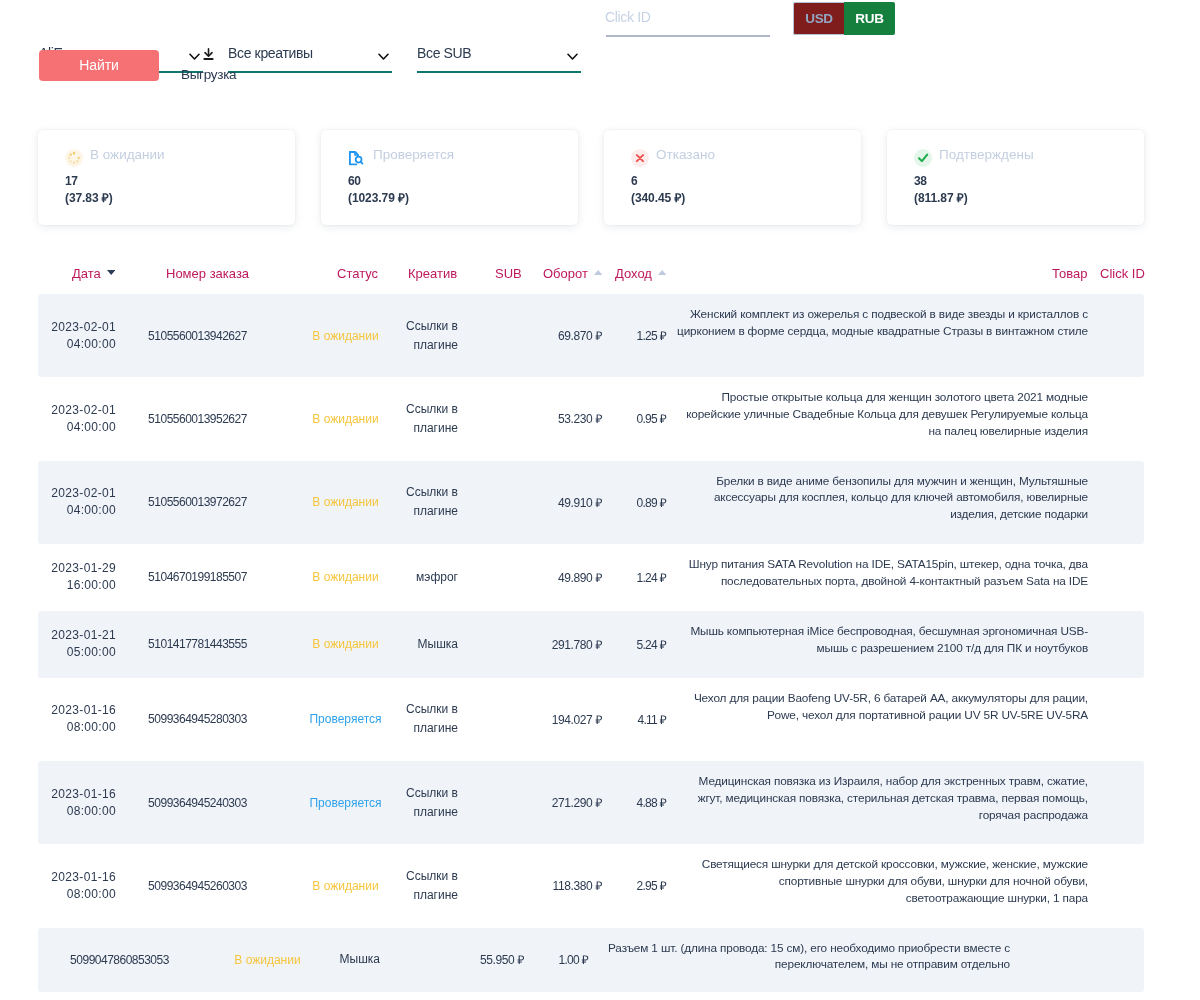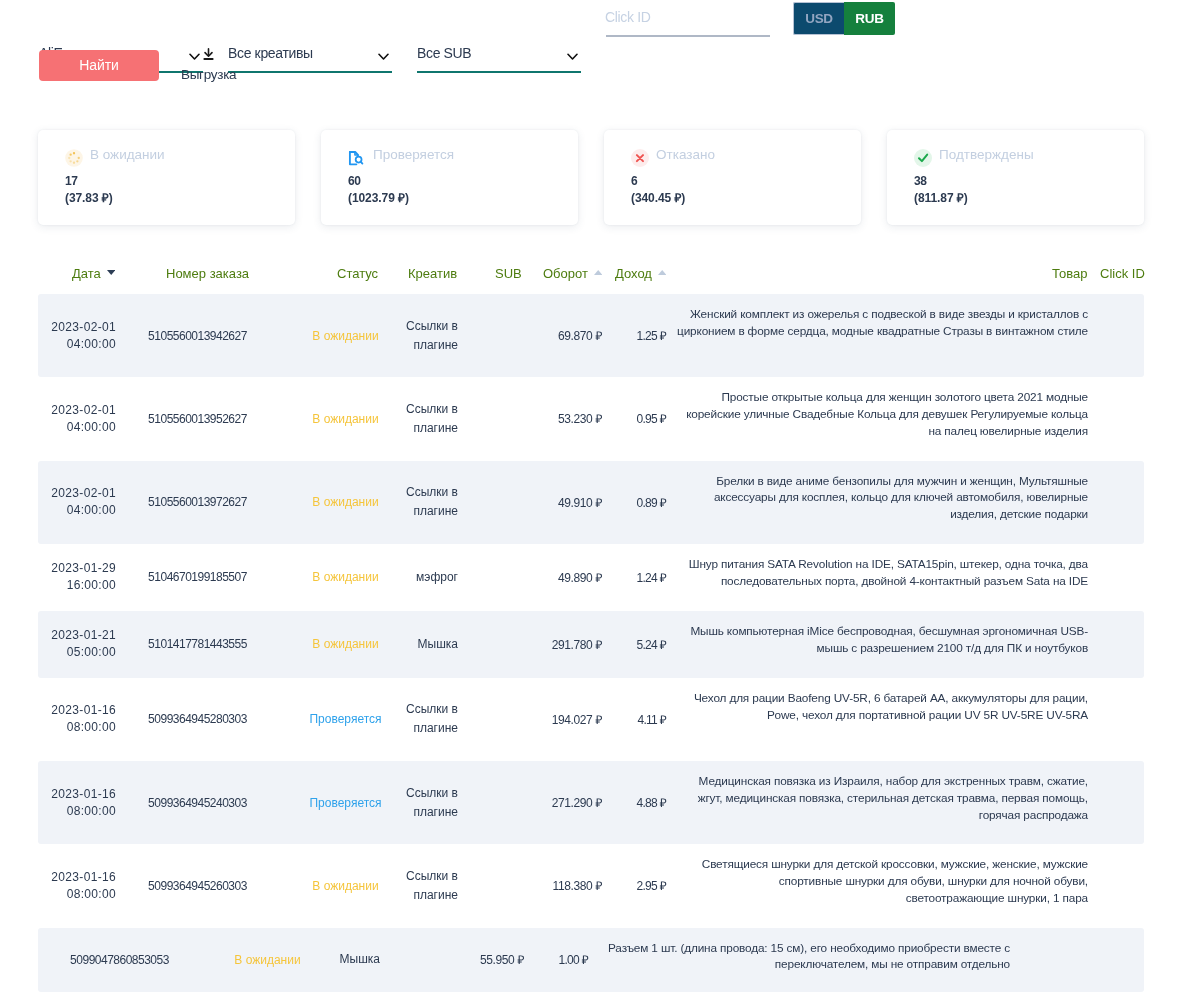--- a/index.html
+++ b/index.html
@@ -12,35 +12,35 @@
 .page { position:relative; width:1200px; height:1000px; }
 .filters { position:absolute; left:39px; top:4px; display:flex; align-items:flex-start; }
 .sel { position:relative; width:164px; height:33px; margin-right:25px; border-bottom:2px solid #0f766e;margin-top:36px; }
 .sel .val { position:absolute; left:0px; top:5px; font-size:14px; color:#2C3A50; letter-spacing:-0.35px; }
 .sel .chev { position:absolute; right:3px; top:13px; width:11px; height:8px; }
 .inp { position:relative; width:164px; height:33px; border-bottom:2px solid #AFB8C6; }
 .inp .ph { position:absolute; left:-1px; top:2px; width:164px; height:22px; line-height:22px; font-size:14px; color:#2C3A50; letter-spacing:-0.32px; border:none; outline:none; background:transparent; font-family:inherit; padding:0; }
 .inp .ph::placeholder { color:#C6D2E3; opacity:1; }
 .currency { position:absolute; left:793px; top:2px; display:flex; }
 .cur-opt { width:51px; height:33px; display:flex; align-items:center; justify-content:center; font-size:13.5px; font-weight:700; letter-spacing:-0.3px; }
-.cur-opt.off { background:#0c4a6e; color:#92A5C1; border:1.5px solid #B6C2D4; border-right:none; border-radius:2px 0 0 2px; }
+.cur-opt.off { background:#7f1d1d; color:#92A5C1; border:1.5px solid #B6C2D4; border-right:none; border-radius:2px 0 0 2px; }
 .cur-opt.on { background:#15803d; color:#fff; border-radius:0 2px 2px 0; }
 .actions { position:absolute; left:39px; top:48px; display:flex; align-items:center; }
 .btn-find { width:120px; height:31px; background:#F67174; color:#fff; border:none; border-radius:4px; font-size:14px; line-height:14px; font-family:inherit; display:flex; align-items:center; justify-content:center; padding-bottom:1px; letter-spacing:-0.1px; }
 .ico-dl { display:inline-flex; width:11px; height:12px; }
 .btn-export { margin-left:22px; display:flex; align-items:center; gap:7px; font-size:13.5px; color:#2C3A50; background:none; border:none; font-family:inherit; padding:0; letter-spacing:-0.3px;flex-direction:column; }
 .cards { position:absolute; left:38px; top:130px; display:flex; gap:26px; }
 .card { width:257px; height:95px; background:#fff; border-radius:5px; box-shadow: 0 2px 9px rgba(45,65,100,0.10), 0 0 2px rgba(45,65,100,0.09); padding:16px 0 0 27px; }
 .card-head { display:flex; align-items:flex-start; gap:7px; height:18px; }
 .card-ico { width:18px; height:18px; flex:0 0 18px; display:block; margin-top:3px; }
 .card-label { font-size:13.5px; color:#C3CFE0; line-height:18px; }
 .card-count { margin-top:9.5px; font-size:12px; font-weight:700; letter-spacing:-0.35px; }
 .card-amount { margin-top:1.5px; font-size:12px; font-weight:700; letter-spacing:-0.08px; }
 .table { position:absolute; left:38px; top:258px; width:1106px; }
-.thead { position:relative; height:36px; font-size:13px; color:#4d7c0f; }
+.thead { position:relative; height:36px; font-size:13px; color:#be185d; }
 .th { position:absolute; top:-3px; height:36px; display:flex; align-items:center; white-space:nowrap; }
 .row { display:flex; align-items:center; font-size:12px; }
 .row.alt { background:#F0F3F8; border-radius:3px; }
 .row > div { padding-top:16.4px; padding-bottom:16.4px; flex:0 0 auto; }
 .row > .c-creative { padding-top:22.65px; padding-bottom:22.65px; }
 .row > .c-prod { padding-top:12px; padding-bottom:12.5px; }
 .c-date { width:78px; text-align:right; line-height:17.1px; letter-spacing:0.33px; }
 .c-order { width:183px; text-align:center; padding-right:20px; letter-spacing:-0.5px; }
 .c-status { width:93px; text-align:center; }
 .c-creative { width:82px; text-align:right; padding-right:16px; line-height:19px; }

